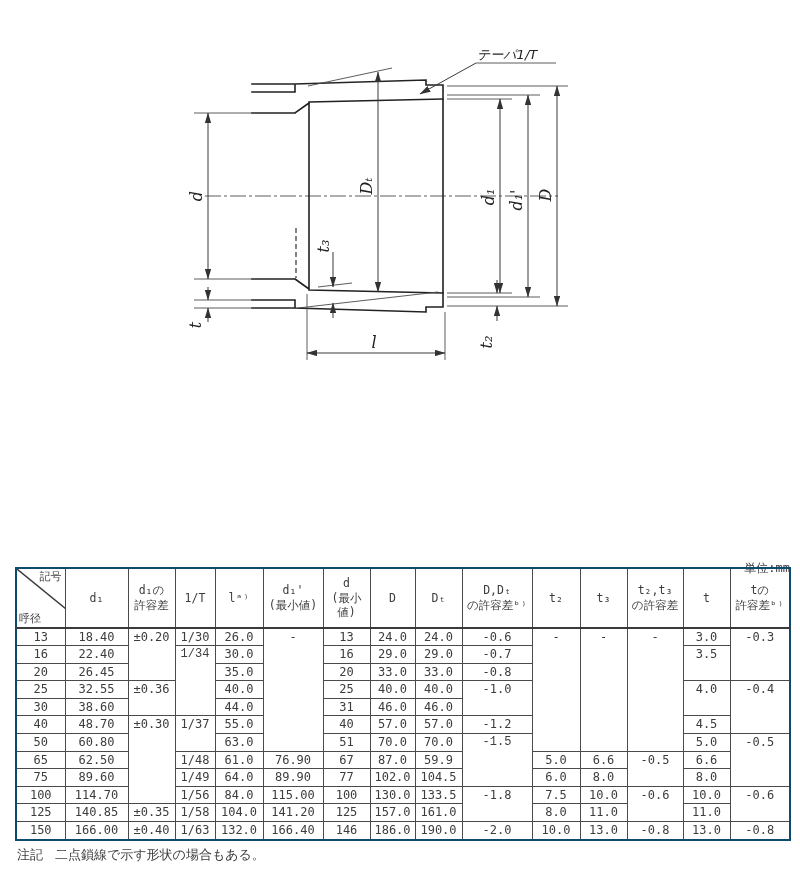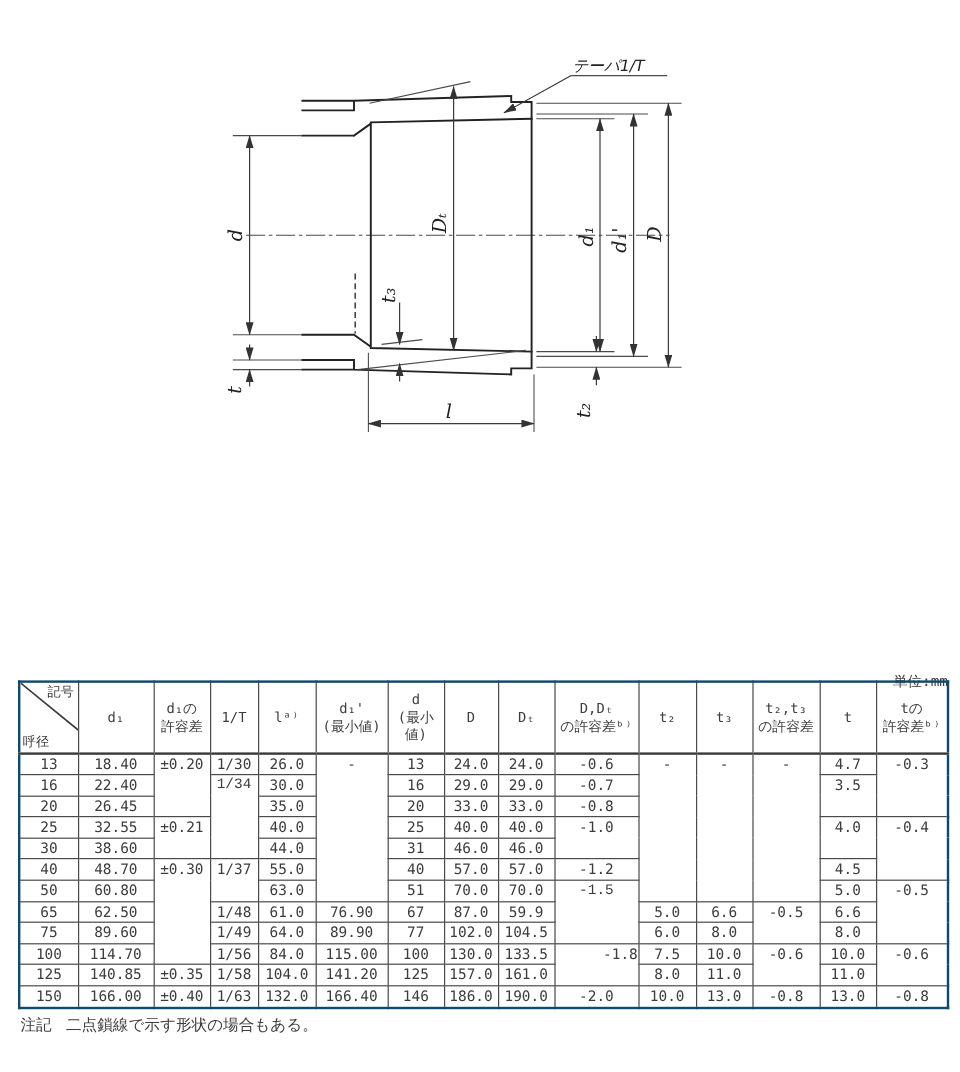--- a/index.html
+++ b/index.html
@@ -168,21 +168,21 @@
           <td>1/30</td>
           <td>26.0</td>
           <td rowspan="7" style="vertical-align: top;">-</td>
           <td>13</td>
           <td>24.0</td>
           <td>24.0</td>
           <td>-0.6</td>
           <td rowspan="7" style="vertical-align: top;">-</td>
           <td rowspan="7" style="vertical-align: top;">-</td>
           <td rowspan="7" style="vertical-align: top;">-</td>
-          <td>4.7</td>
+          <td>3.0</td>
           <td rowspan="3" style="vertical-align: top;">-0.3</td>
         </tr>
         <tr>
           <td>16</td>
           <td>22.40</td>
           <td rowspan="4" style="vertical-align: top; font-family: Liberation Mono, monospace;">1/34</td>
           <td>30.0</td>
           <td>16</td>
           <td>29.0</td>
           <td>29.0</td>
@@ -194,21 +194,21 @@
           <td>26.45</td>
           <td>35.0</td>
           <td>20</td>
           <td>33.0</td>
           <td>33.0</td>
           <td>-0.8</td>
         </tr>
         <tr>
           <td>25</td>
           <td>32.55</td>
-          <td rowspan="2" style="vertical-align: top;">±0.21</td>
+          <td rowspan="2" style="vertical-align: top;">±0.36</td>
           <td>40.0</td>
           <td>25</td>
           <td>40.0</td>
           <td>40.0</td>
           <td rowspan="2" style="vertical-align: top;">-1.0</td>
           <td rowspan="2" style="vertical-align: top;">4.0</td>
           <td rowspan="3" style="vertical-align: top;">-0.4</td>
         </tr>
         <tr>
           <td>30</td>
@@ -270,21 +270,21 @@
         </tr>
         <tr>
           <td>100</td>
           <td>114.70</td>
           <td>1/56</td>
           <td>84.0</td>
           <td>115.00</td>
           <td>100</td>
           <td>130.0</td>
           <td>133.5</td>
-          <td rowspan="2" style="vertical-align: top; text-align: right;">-1.8</td>
+          <td rowspan="2" style="vertical-align: top;">-1.8</td>
           <td>7.5</td>
           <td>10.0</td>
           <td rowspan="2" style="vertical-align: top;">-0.6</td>
           <td>10.0</td>
           <td rowspan="2" style="vertical-align: top;">-0.6</td>
         </tr>
         <tr>
           <td>125</td>
           <td>140.85</td>
           <td>±0.35</td>

